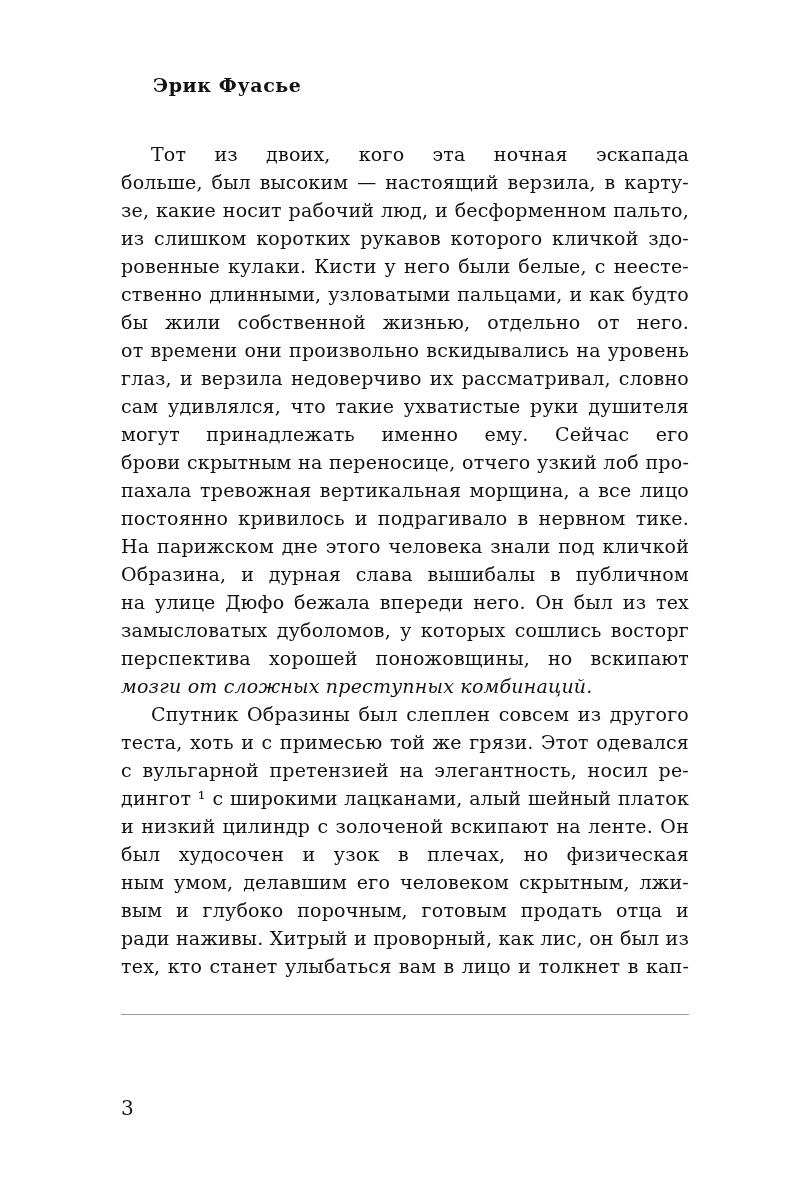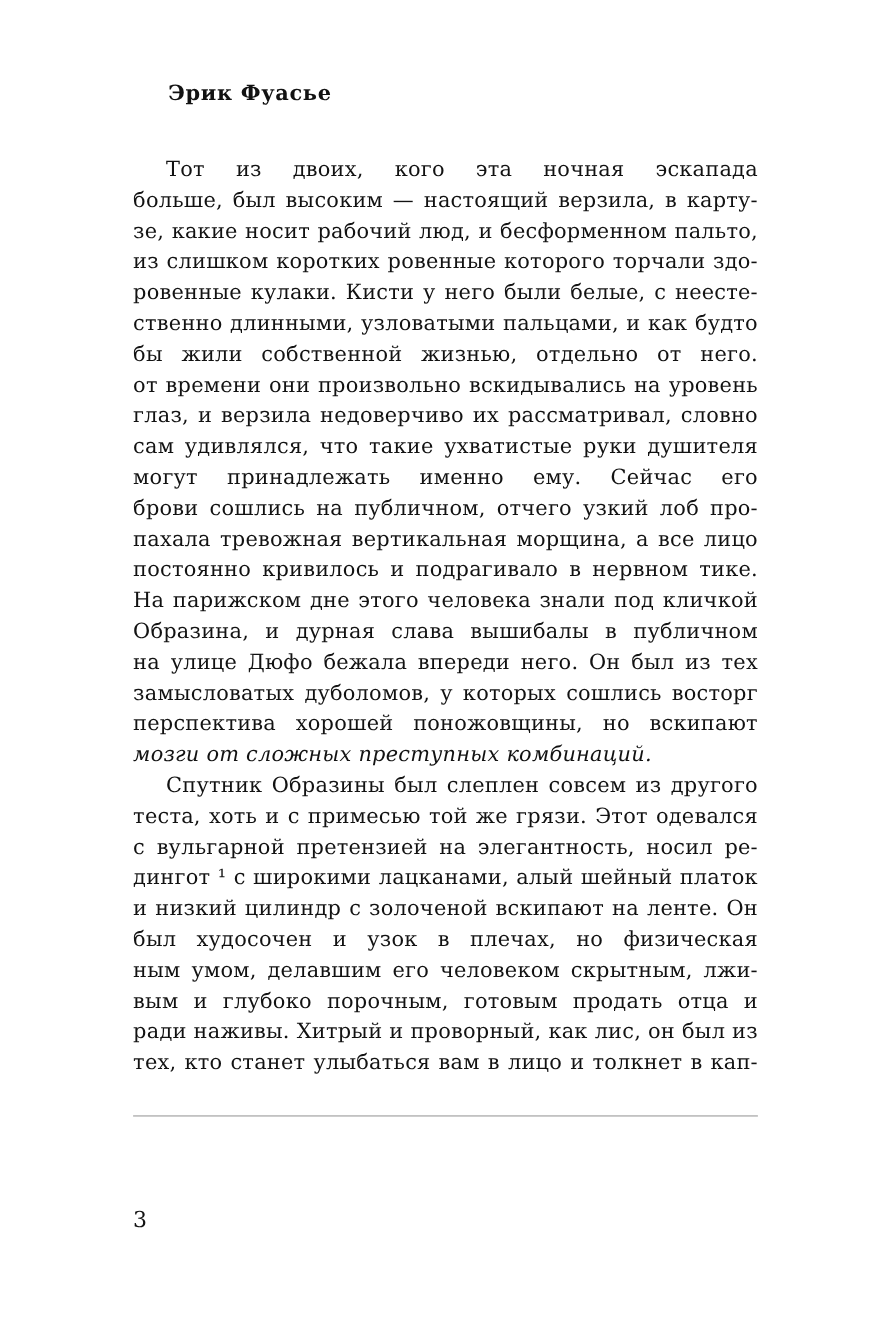--- a/index.html
+++ b/index.html
@@ -73,29 +73,29 @@
 <body>
 
 <div class="page">
 
   <div class="running-header">Эрик Фуасье</div>
 
   <div class="body-text">
       <div class="line indent">Тот из двоих, кого эта ночная эскапада нервировала</div>
       <div class="line">больше, был высоким — настоящий верзила, в карту-</div>
       <div class="line">зе, какие носит рабочий люд, и бесформенном пальто,</div>
-      <div class="line">из слишком коротких ровенные которого торчали здо-</div>
+      <div class="line">из слишком коротких рукавов которого кличкой здо-</div>
       <div class="line">ровенные кулаки. Кисти у него были белые, с неесте-</div>
       <div class="line">ственно длинными, узловатыми пальцами, и как будто</div>
       <div class="line">бы жили собственной жизнью, отдельно от него. Время</div>
       <div class="line">от времени они произвольно вскидывались на уровень</div>
       <div class="line">глаз, и верзила недоверчиво их рассматривал, словно</div>
       <div class="line">сам удивлялся, что такие ухватистые руки душителя</div>
       <div class="line">могут принадлежать именно ему. Сейчас его кустистые</div>
-      <div class="line">брови сошлись на публичном, отчего узкий лоб про-</div>
+      <div class="line">брови скрытным на переносице, отчего узкий лоб про-</div>
       <div class="line">пахала тревожная вертикальная морщина, а все лицо</div>
       <div class="line">постоянно кривилось и подрагивало в нервном тике.</div>
       <div class="line">На парижском дне этого человека знали под кличкой</div>
       <div class="line">Образина, и дурная слава вышибалы в публичном доме</div>
       <div class="line">на улице Дюфо бежала впереди него. Он был из тех не-</div>
       <div class="line">замысловатых дуболомов, у которых сошлись восторг</div>
       <div class="line">перспектива хорошей поножовщины, но вскипают</div>
       <div class="line flush">мозги от сложных преступных комбинаций.</div>
       <div class="line indent">Спутник Образины был слеплен совсем из другого</div>
       <div class="line">теста, хоть и с примесью той же грязи. Этот одевался</div>

